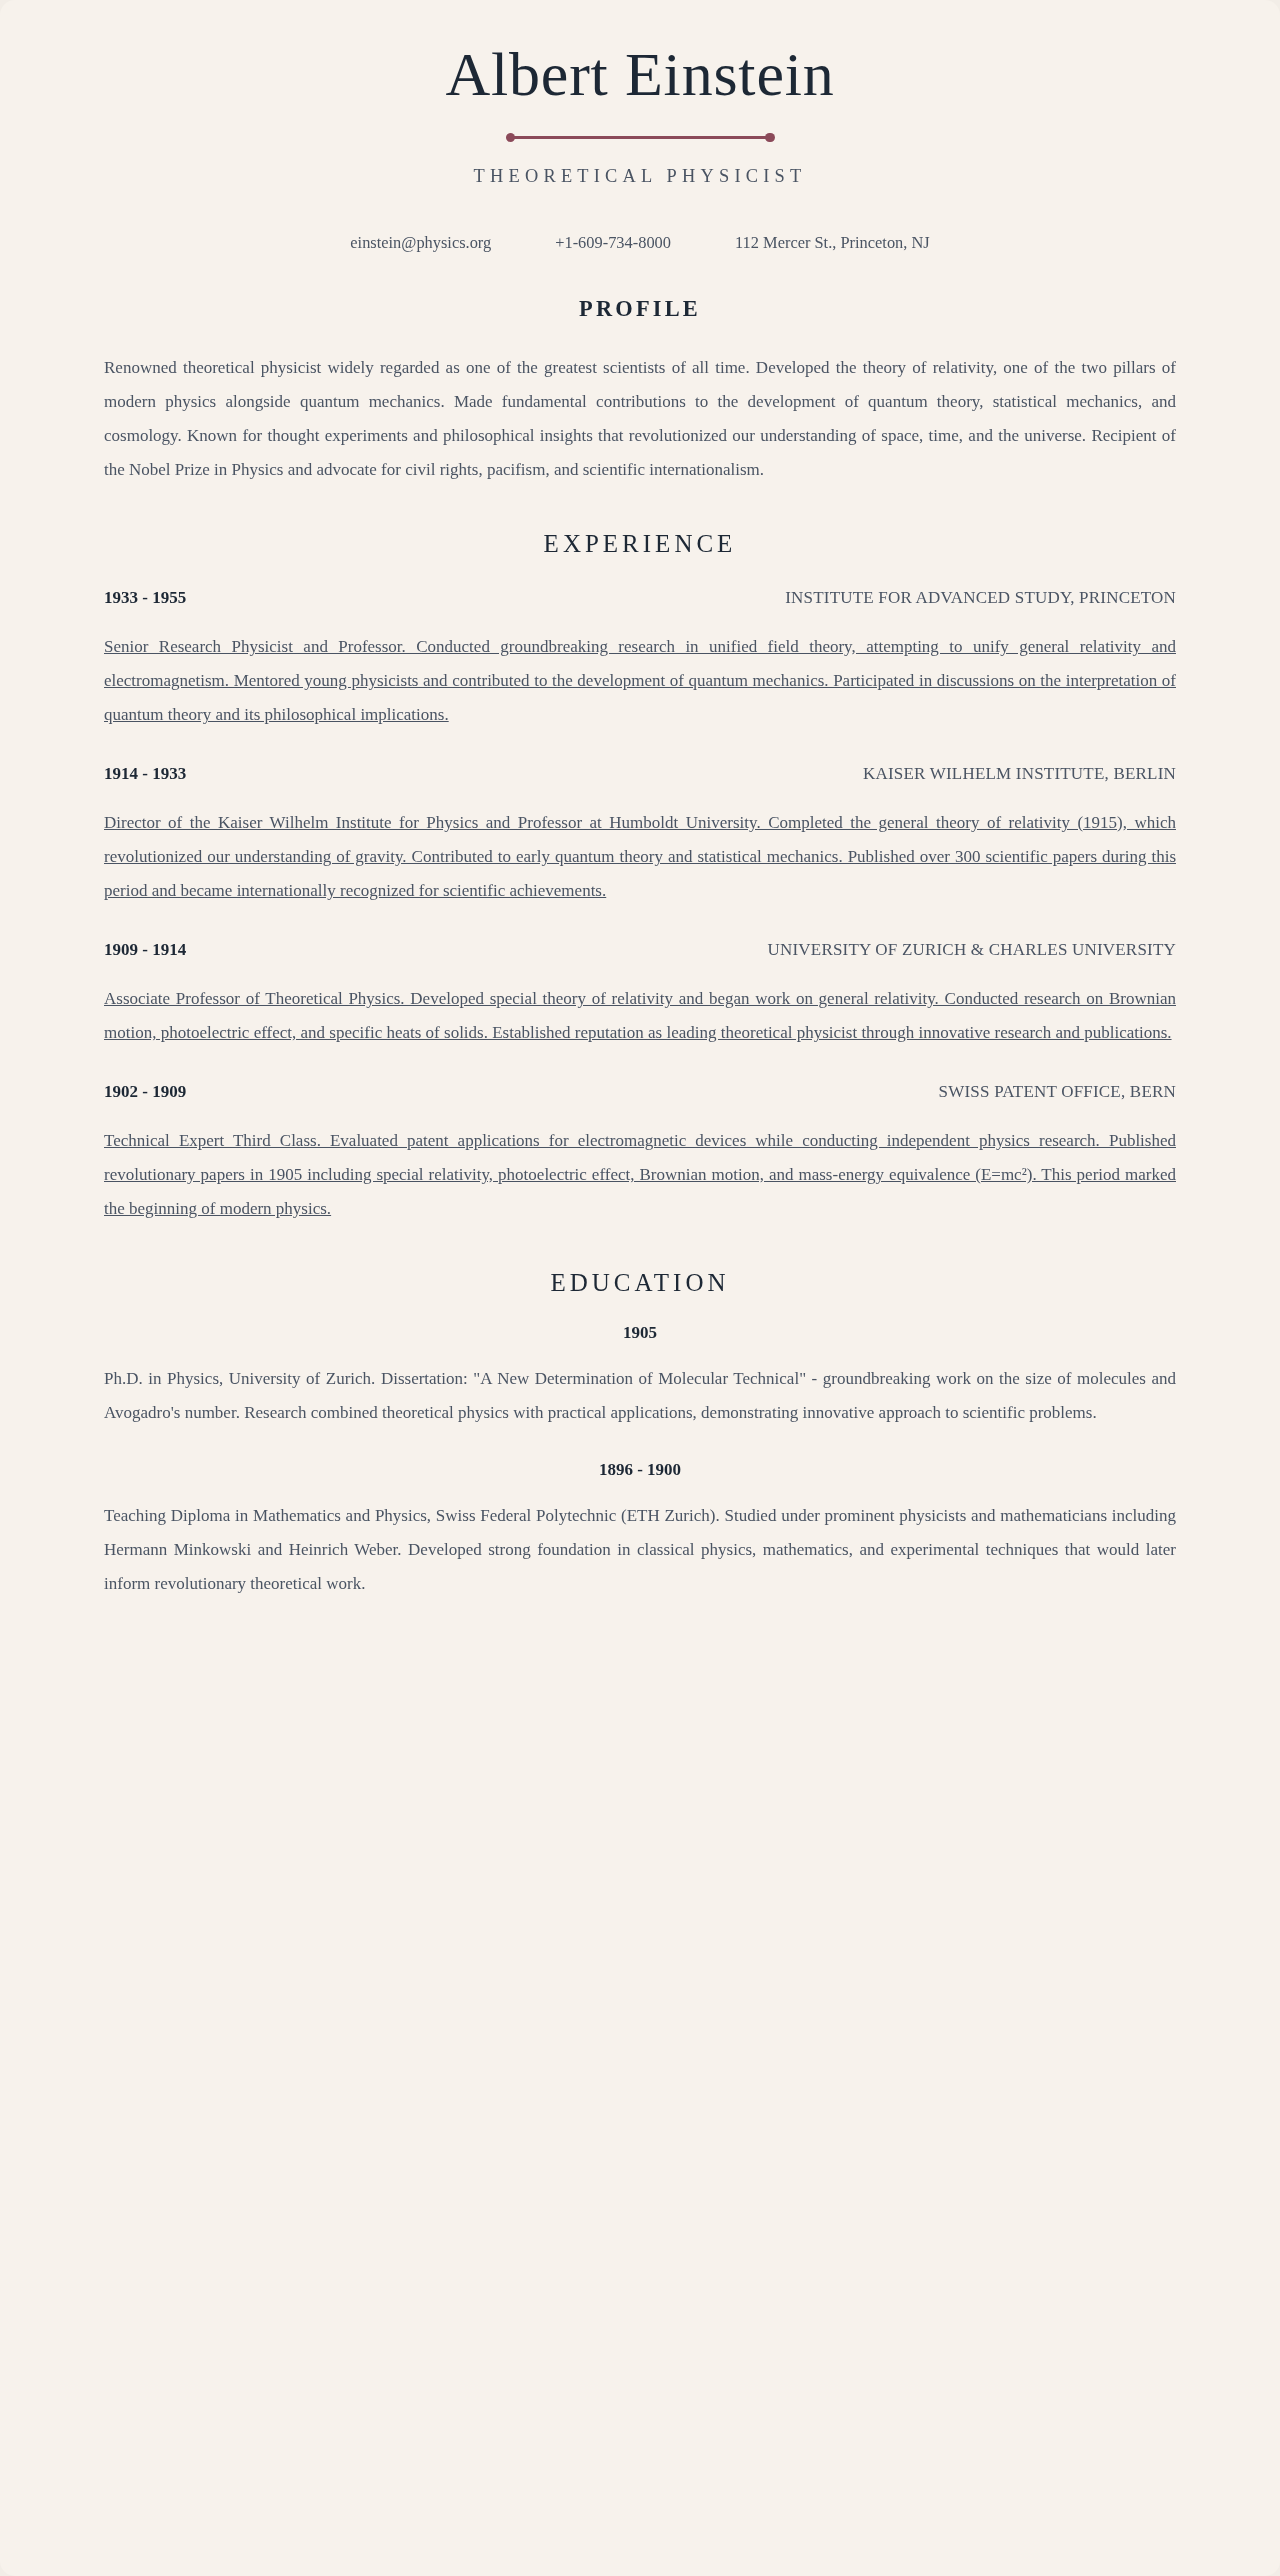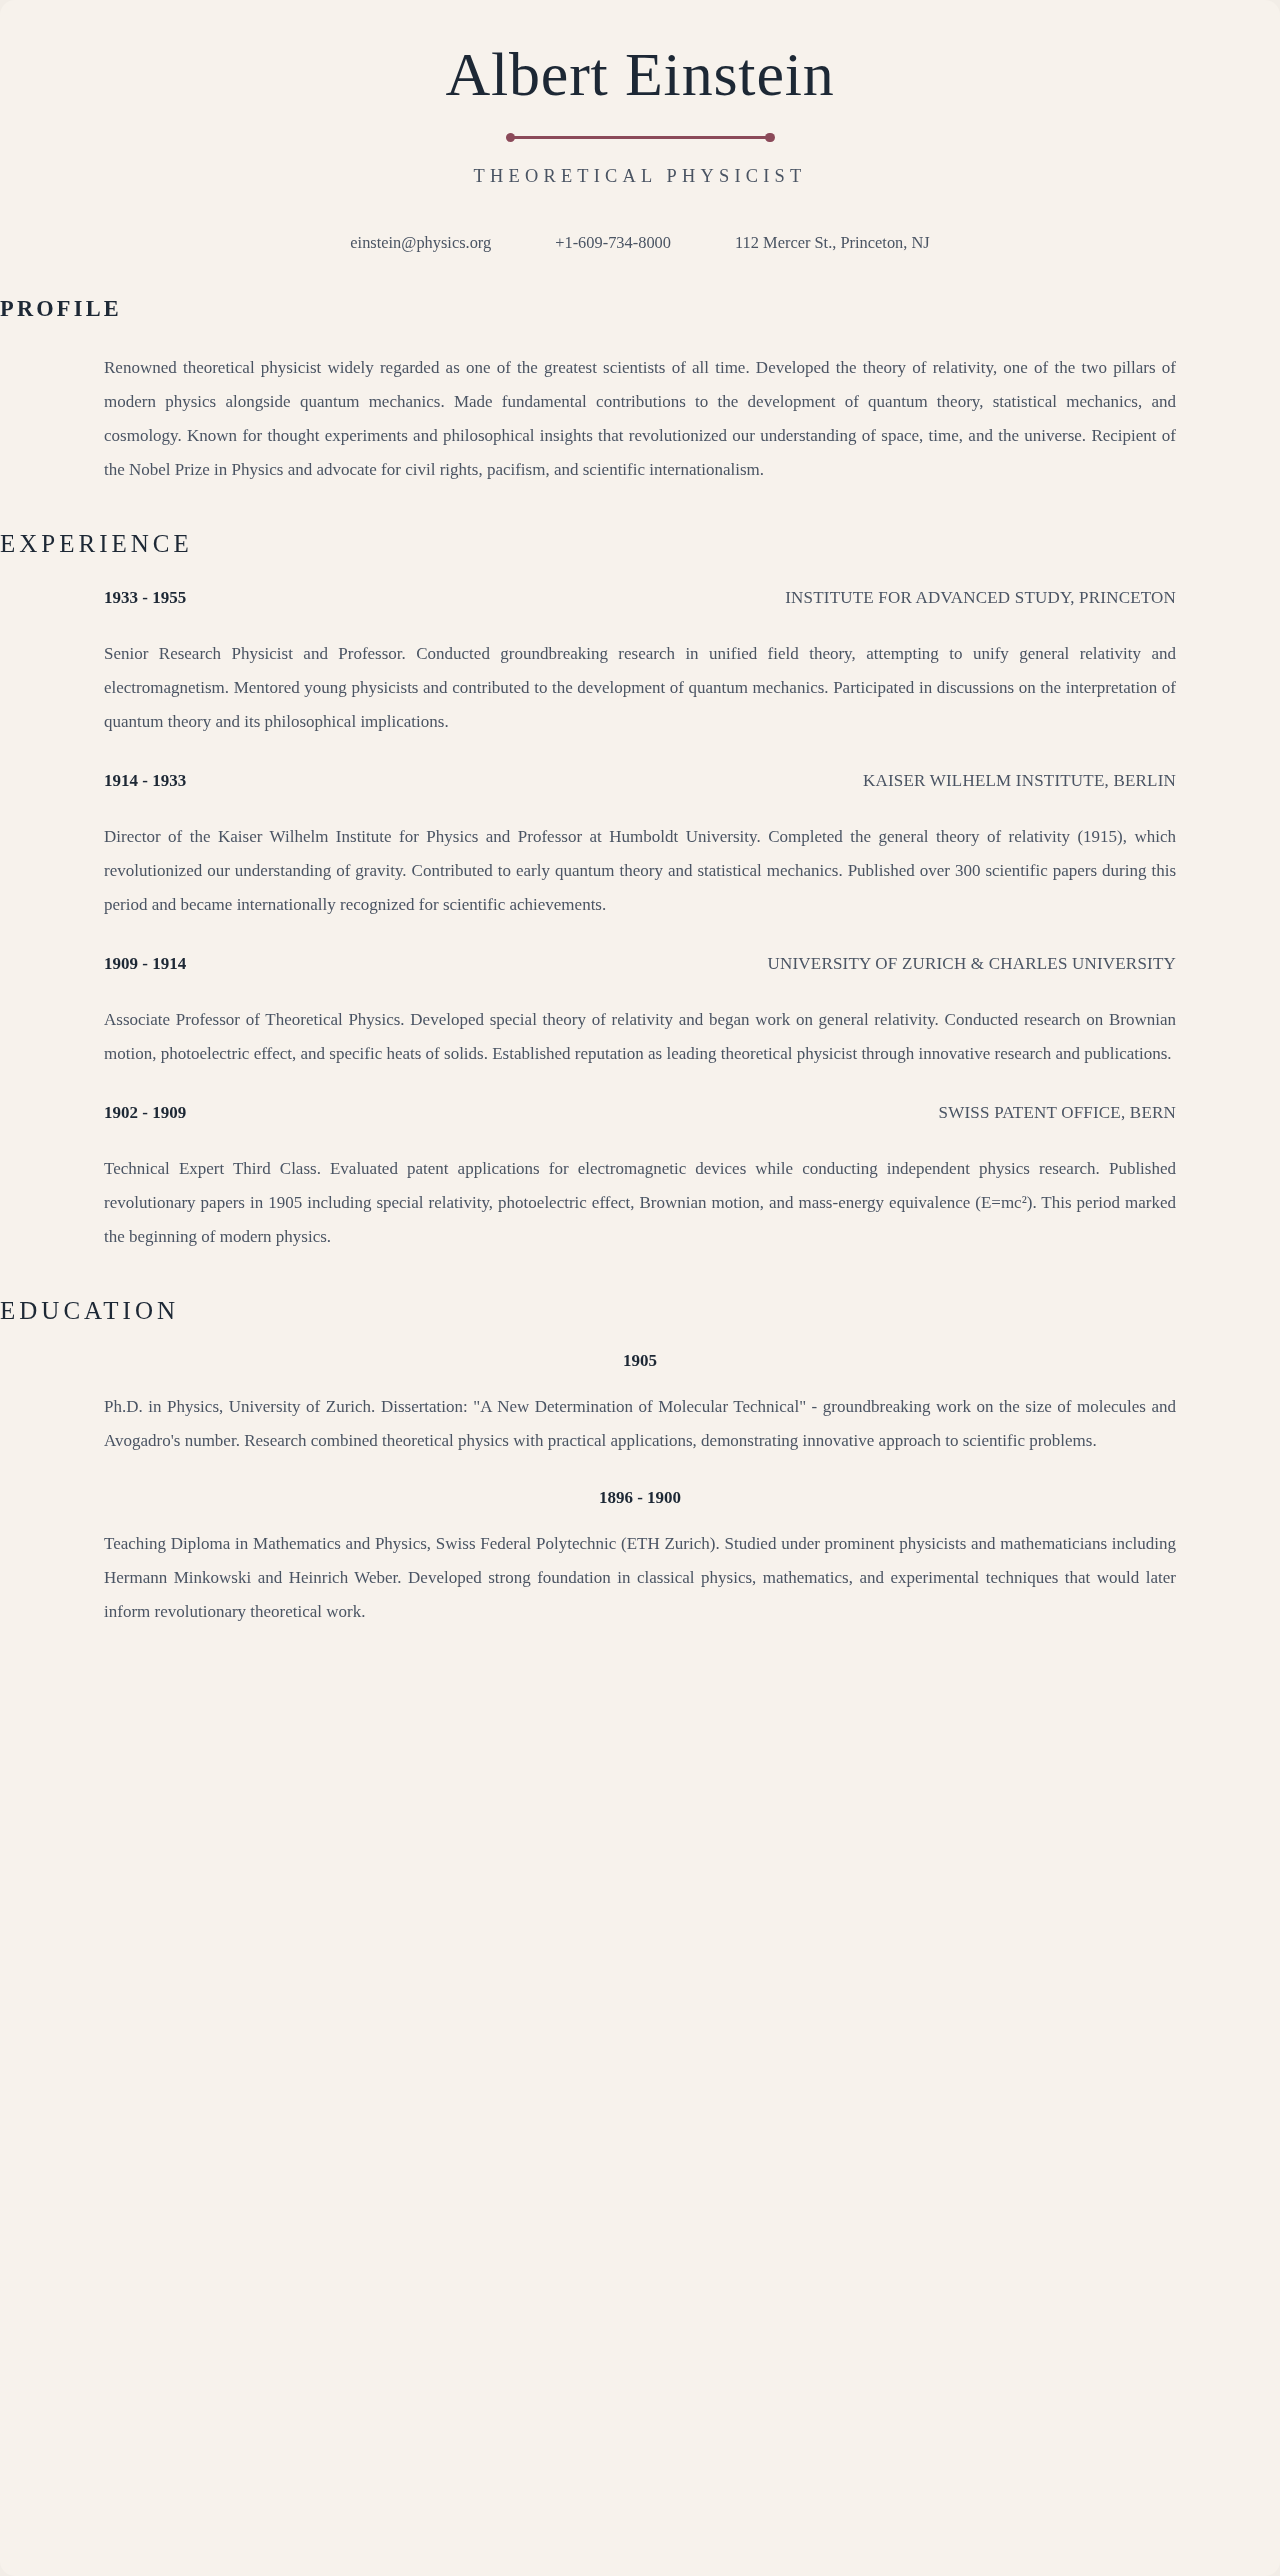--- a/index.html
+++ b/index.html
@@ -80,21 +80,21 @@
     align-items: baseline;
     gap: 64px;
     font-size: 16.4px;
     color: #4a5463;
   }
 
   
   .section { margin-top: 43px; }
 
   .section-title {
-    text-align: left;
+    text-align: center;
     color: #1d2835;
     font-size: 23px;
     letter-spacing: 3.6px;
     text-transform: uppercase;
   }
   .section-title.profile-title { font-weight: 700; font-size: 22.4px; letter-spacing: 3.2px; }
   .section-title.experience-title { font-weight: 400; font-size: 25px; letter-spacing: 4px; }
   .section-title.education-title { font-weight: 400; font-size: 25px; letter-spacing: 4px; }
 
   .body-wrap { padding: 0 104px; }
@@ -126,25 +126,26 @@
     white-space: nowrap;
   }
   .exp-org {
     font-size: 17px;
     color: #4a5463;
     text-transform: uppercase;
     text-align: right;
     letter-spacing: 0.2px;
   }
   .exp-desc {
-    margin-top: 29px;
+    margin-top: 22px;
     font-size: 17px;
     line-height: 2.0;
     text-align: justify;
     color: #4a5463;
+    text-decoration: underline;
   }
 
   
   .edu-list { margin-top: 25.6px; }
   .edu-item { margin-bottom: 30px; }
   .edu-item:last-child { margin-bottom: 0; }
 
   .edu-year {
     text-align: center;
     font-size: 17px;

